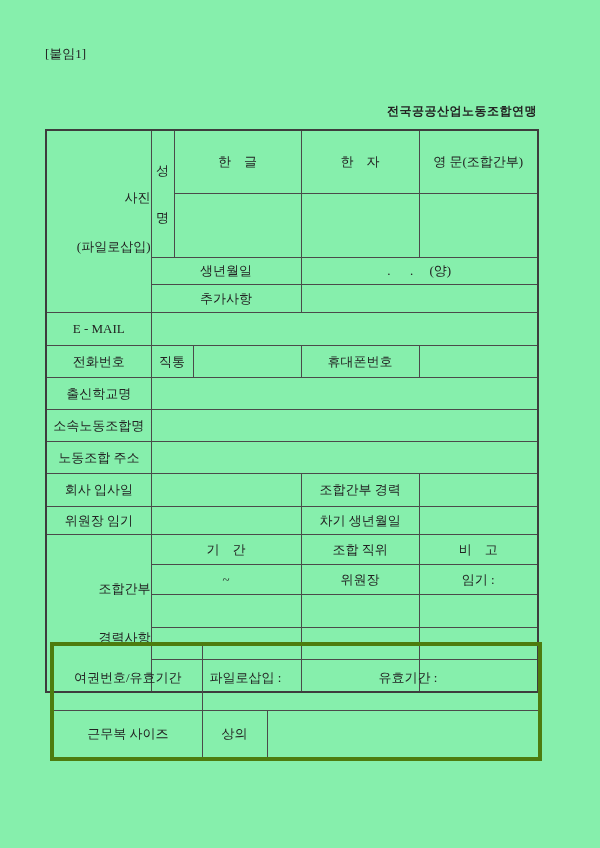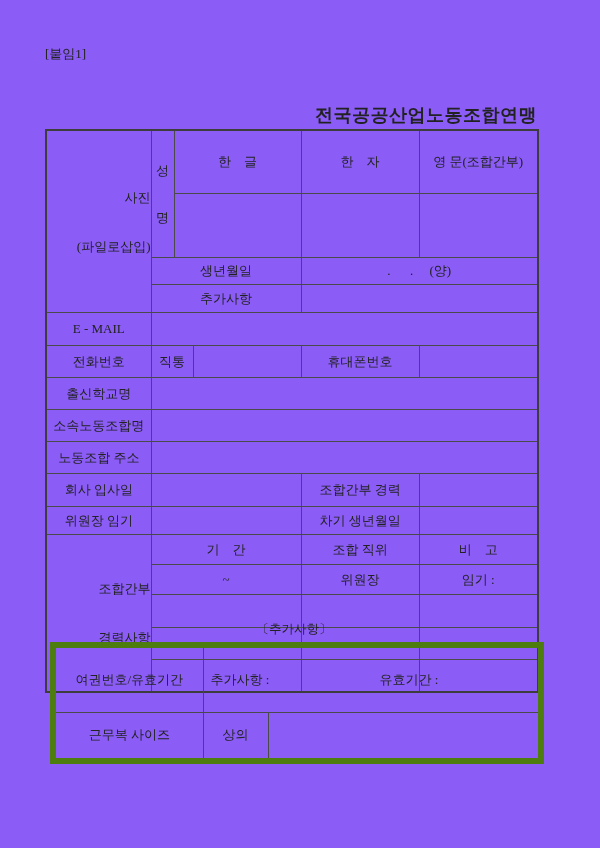--- a/index.html
+++ b/index.html
@@ -1,21 +1,21 @@
 <!DOCTYPE html>
 <html><head>
 <meta charset="utf-8">
 <style>
   * { margin: 0; padding: 0; box-sizing: border-box; }
   html, body { background: #fff; }
   .page {
     position: relative;
     width: 600px;
     height: 848px;
-    background: #8b5cf6;
+    background: #86efac;
     font-family: "Liberation Serif", "DejaVu Serif", serif;
     color: #222222;
     overflow: hidden;
   }
   .attachment {
     position: absolute;
     left: 45px; top: 45px;
     font-size: 13px;
   }
   .doc-title {
@@ -27,21 +27,21 @@
     font-size: 23px;
     font-weight: bold;
     letter-spacing: 1px;
     text-decoration: underline;
     text-decoration-thickness: 2.5px;
     text-underline-offset: 4px;
   }
   .org-name {
     position: absolute;
     right: 63px; top: 103px;
-    font-size: 18px;
+    font-size: 12px;
     font-weight: bold;
     letter-spacing: 0.5px;
   }
   table { border-collapse: collapse; table-layout: fixed; }
   td {
     border: 1px solid #4a4a4a;
     text-align: center;
     vertical-align: middle;
     font-size: 13px;
     white-space: pre;
@@ -51,21 +51,21 @@
   .main-table {
     position: absolute;
     left: 45px; top: 129px;
     width: 492px;
     border: 2px solid #3d3d3d;
   }
   .bottom-table {
     position: absolute;
     left: 50px; top: 642px;
     width: 488px;
-    border: 6px solid #4d7c0f;
+    border: 4px solid #4d7c0f;
   }
   .two-line div { line-height: 17px; text-align: right; }
   .vname div { line-height: 15px; }
   .additional-label {
     position: absolute;
     left: 50px; top: 621px;
     width: 488px;
     text-align: center;
     font-size: 12.5px;
   }
@@ -179,33 +179,32 @@
       <td></td>
     </tr>
     <tr style="height:32px">
       <td colspan="3"></td>
       <td></td>
       <td></td>
     </tr>
   </tbody>
     </table>
 
-  <div class="additional-label">〔추가사항〕</div>
 
   <table class="bottom-table">
     <colgroup>
       <col style="width:150px">
         <col style="width:65px">
         <col style="width:273px">
     </colgroup>
     <tbody>
         <tr style="height:46px">
       <td>여권번호/유효기간</td>
       <td colspan="2" class="passport-cell">
-        <span class="p-no">추가사항 :</span>
+        <span class="p-no">파일로삽입 :</span>
         <span class="p-val">유효기간 :</span>
       </td>
     </tr>
     <tr style="height:48px">
       <td>근무복 사이즈</td>
       <td>상의</td>
       <td></td>
     </tr>
   </tbody>
     </table>

